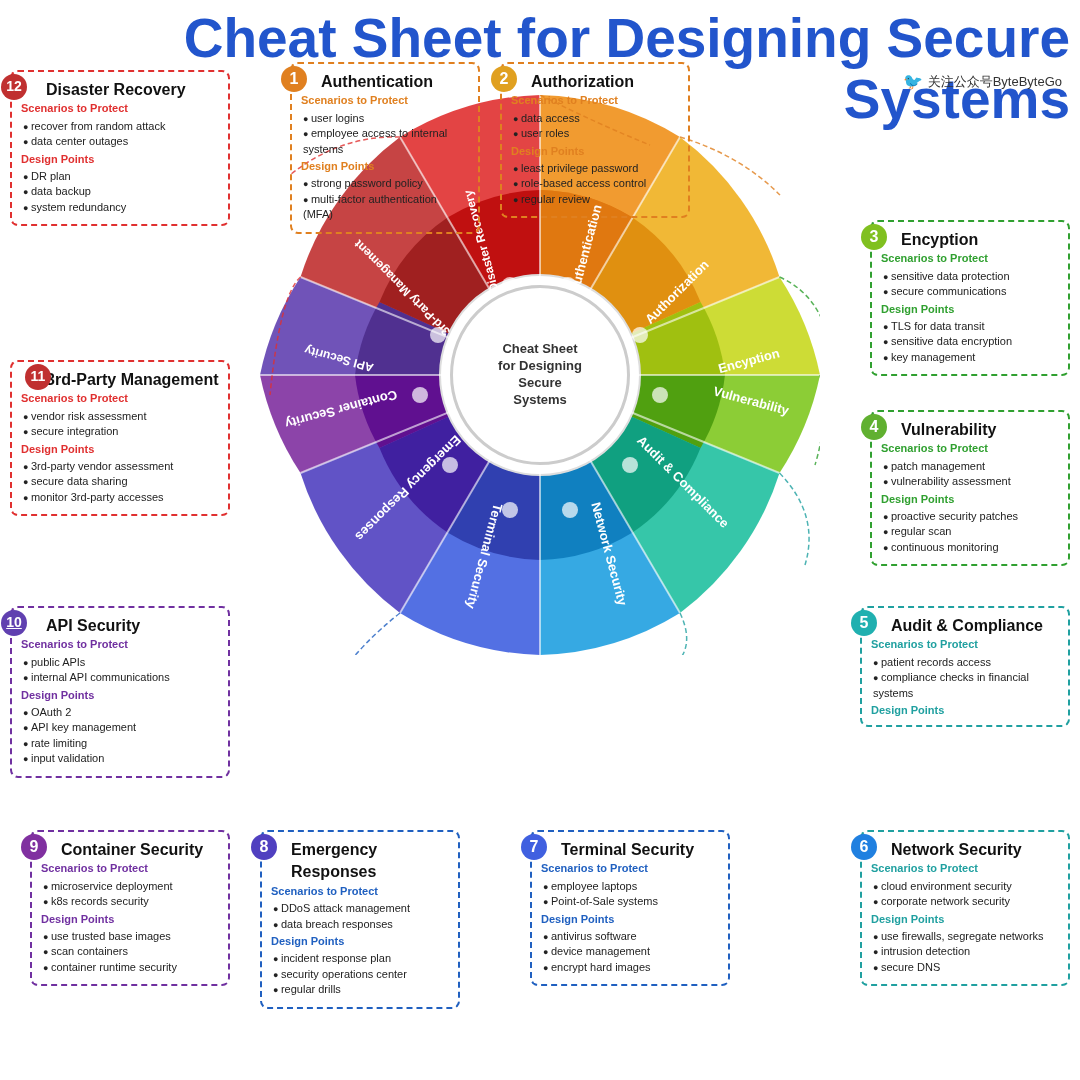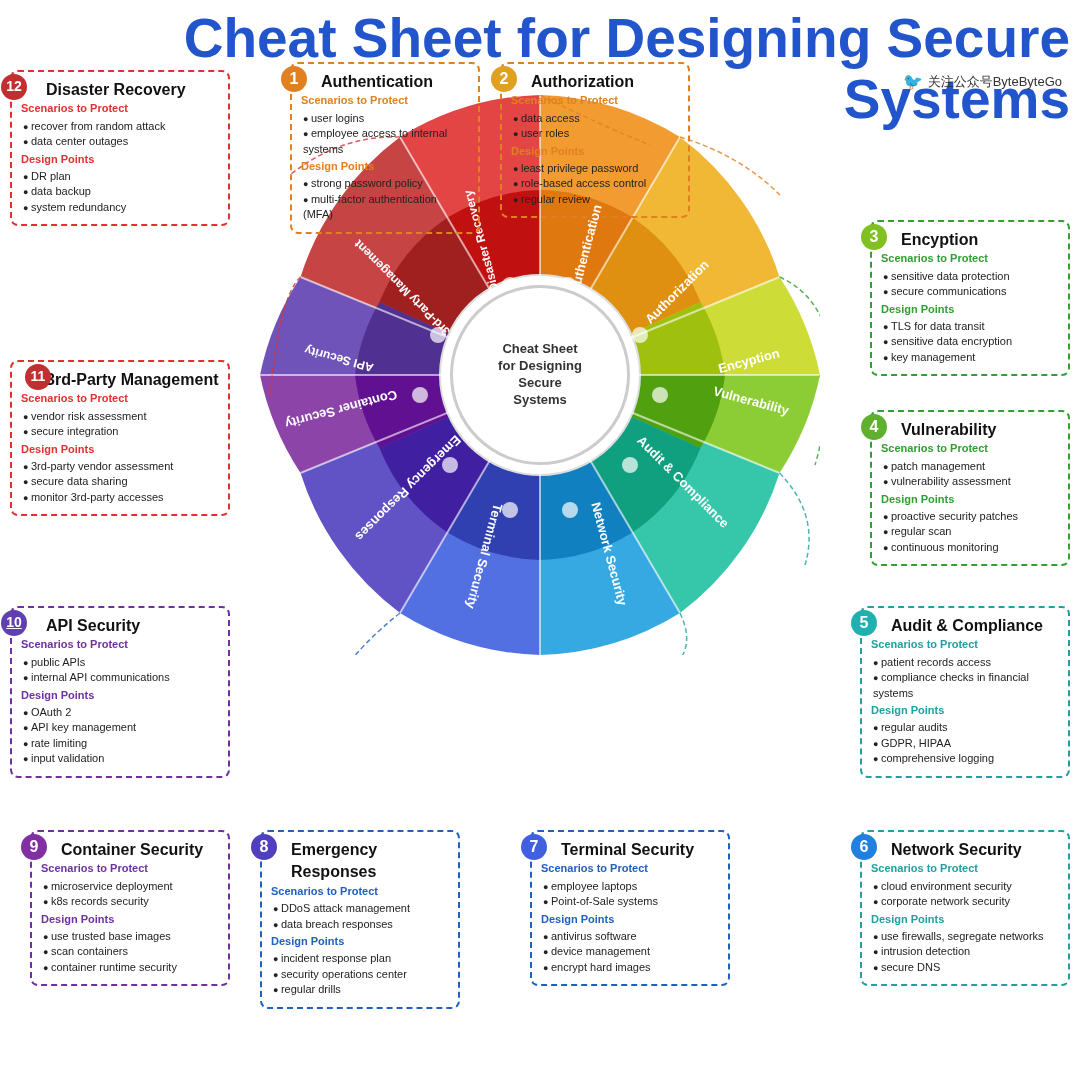--- a/index.html
+++ b/index.html
@@ -421,25 +421,20 @@
   <div style="position:relative;padding-left:20px;">
     <span class="section-num" style="background:#20b0b0;top:-5px;left:-20px;width:26px;height:26px;font-size:16px;">5</span>
     <span class="section-title">Audit &amp; Compliance</span>
   </div>
   <div class="sub-label col-teal">Scenarios to Protect</div>
   <ul class="bullet-list">
     <li>patient records access</li>
     <li>compliance checks in financial systems</li>
   </ul>
   <div class="sub-label col-teal">Design Points</div>
-  <ul class="bullet-list">
-    <li>regular audits</li>
-    <li>GDPR, HIPAA</li>
-    <li>comprehensive logging</li>
-  </ul>
 </div>
 
 <div id="s6" class="info-box dashed-teal">
   <div style="position:relative;padding-left:20px;">
     <span class="section-num" style="background:#2080e0;top:-5px;left:-20px;width:26px;height:26px;font-size:16px;">6</span>
     <span class="section-title">Network Security</span>
   </div>
   <div class="sub-label col-teal">Scenarios to Protect</div>
   <ul class="bullet-list">
     <li>cloud environment security</li>

